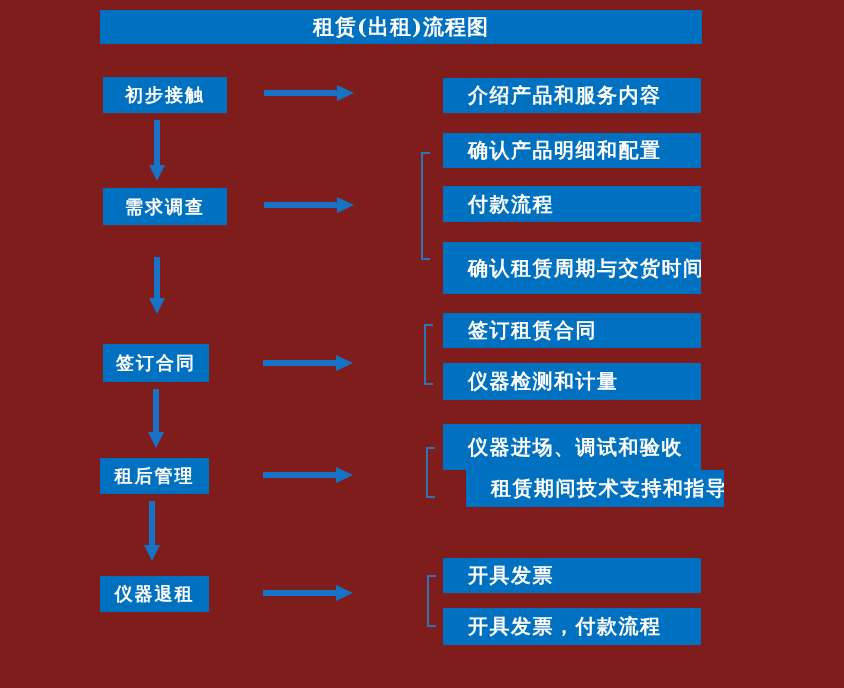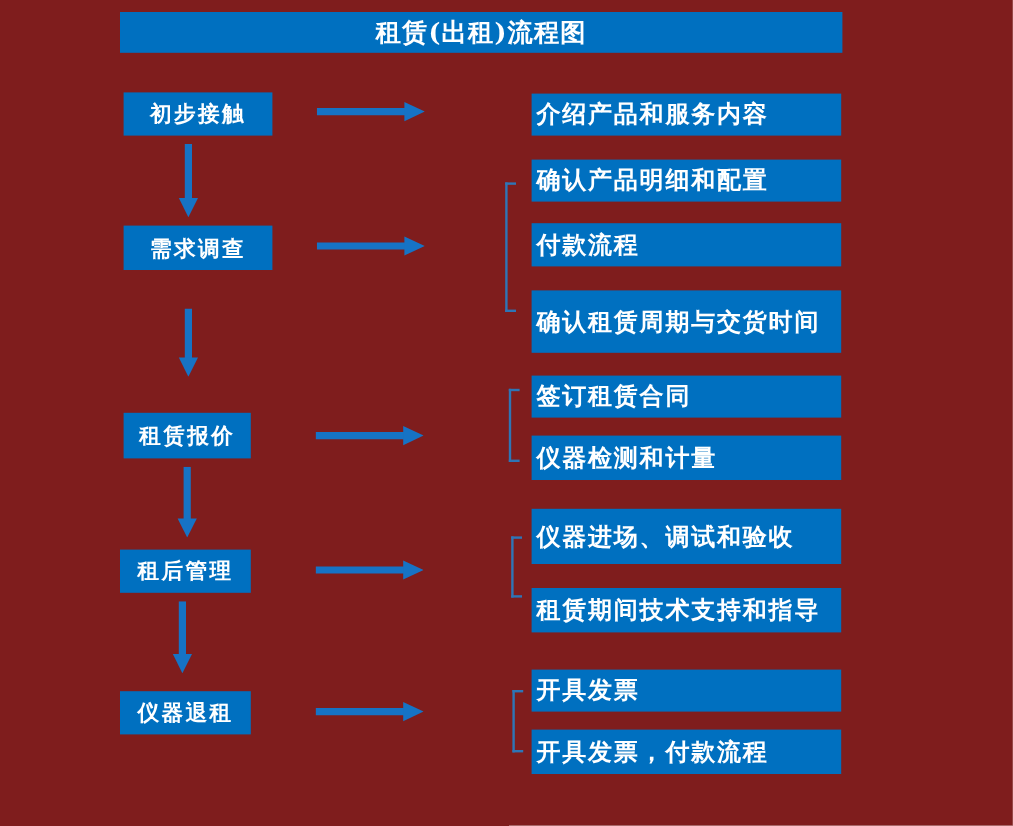--- a/index.html
+++ b/index.html
@@ -18,41 +18,41 @@
   }
   .lbox {
     position: absolute; background: #0070c0; color: #ffffff;
     font-weight: bold; font-size: 18px; text-align: left;
     letter-spacing: 2px; display: flex; align-items: center; justify-content: center;
   }
   .rbox {
     position: absolute; left: 443px; width: 258px;
     background: #0070c0; color: #ffffff;
     font-weight: bold; font-size: 20px; letter-spacing: 1.5px;
-    display: flex; align-items: center; padding-left: 4px;
+    display: flex; align-items: center; padding-left: 25px;
     white-space: nowrap; overflow: hidden;
   }
   .arrow { position: absolute; }
   .bracket {
     position: absolute; width: 9px;
     border-left: 2px solid #2e75b6;
     border-top: 2px solid #2e75b6;
     border-bottom: 2px solid #2e75b6;
   }
 </style>
 </head>
 <body>
 
 <div class="canvas">
 
   <div class="title-bar">租赁(出租)流程图</div>
 
   <div class="lbox" style="left:103px; top:77px;  width:124px; height:36px;">初步接触</div>
   <div class="lbox" style="left:103px; top:188px; width:124px; height:37px;">需求调查</div>
-  <div class="lbox" style="left:103px; top:344px; width:106px; height:38px;">租赁报价</div>
+  <div class="lbox" style="left:103px; top:344px; width:106px; height:38px;">签订合同</div>
   <div class="lbox" style="left:100px; top:458px; width:109px; height:36px;">租后管理</div>
   <div class="lbox" style="left:100px; top:576px; width:109px; height:36px;">仪器退租</div>
 
   <svg class="arrow" style="left:148px; top:120px;" width="18" height="61">
     <line x1="9" y1="0" x2="9" y2="46" stroke="#1673c5" stroke-width="6"></line>
     <polygon points="1,45 17,45 9,61" fill="#1673c5"></polygon>
   </svg>
   <svg class="arrow" style="left:148px; top:257px;" width="18" height="57">
     <line x1="9" y1="0" x2="9" y2="42" stroke="#1673c5" stroke-width="6"></line>
     <polygon points="1,41 17,41 9,57" fill="#1673c5"></polygon>
@@ -92,17 +92,17 @@
   <div class="bracket" style="left:426px; top:447px; height:51px;"></div>
   <div class="bracket" style="left:427px; top:575px; height:52px;"></div>
 
   <div class="rbox" style="top:78px;  height:35px;">介绍产品和服务内容</div>
   <div class="rbox" style="top:133px; height:35px;">确认产品明细和配置</div>
   <div class="rbox" style="top:186px; height:36px;">付款流程</div>
   <div class="rbox" style="top:242px; height:52px;">确认租赁周期与交货时间</div>
   <div class="rbox" style="top:313px; height:35px;">签订租赁合同</div>
   <div class="rbox" style="top:363px; height:37px;">仪器检测和计量</div>
   <div class="rbox" style="top:424px; height:46px;">仪器进场、调试和验收</div>
-  <div class="rbox" style="top:490px; height:37px;">租赁期间技术支持和指导</div>
+  <div class="rbox" style="top:470px; height:37px;margin-left:23px;">租赁期间技术支持和指导</div>
   <div class="rbox" style="top:558px; height:35px;">开具发票</div>
   <div class="rbox" style="top:608px; height:37px;">开具发票，付款流程</div>
 
 </div>
 
 </body></html>

